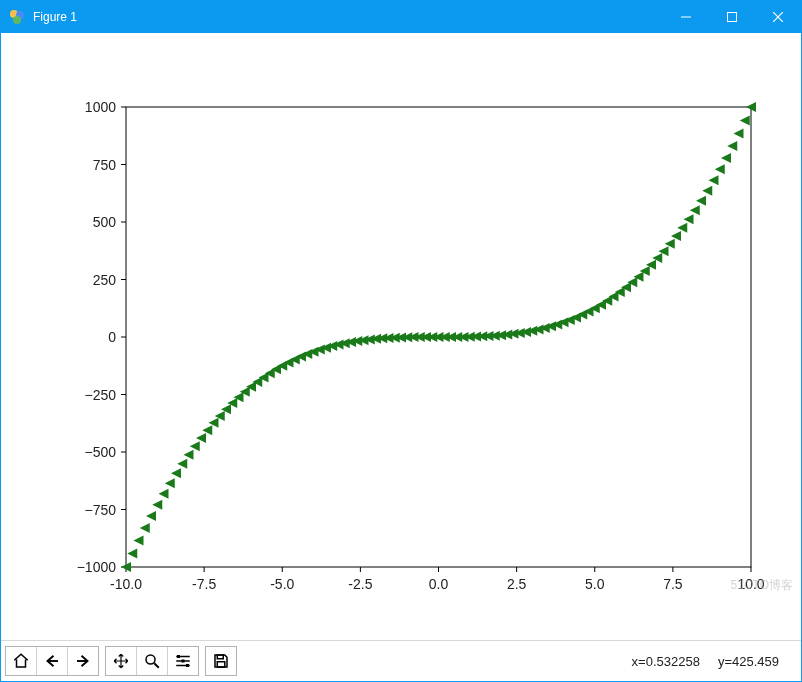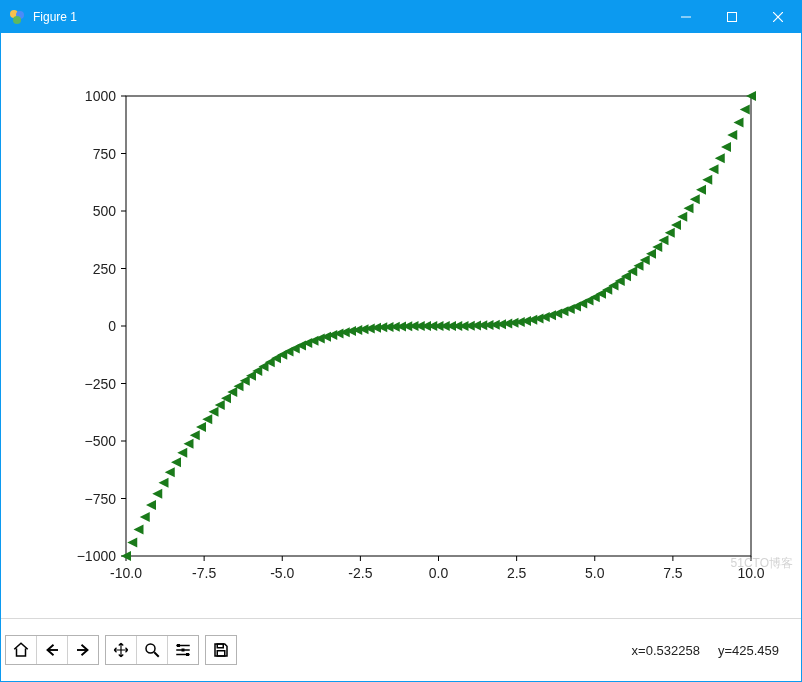--- a/index.html
+++ b/index.html
@@ -54,21 +54,21 @@
     flex: 1 1 auto;
     position: relative;
     background: #ffffff;
   }
   
   .toolbar {
     height: 40px;
     border-top: 1px solid #d9d9d9;
     display: flex;
     align-items: center;
-    padding: 11px 4px;
+    padding: 0 4px;
     background: #ffffff;
     font-size: 13px;
     color: #222;
   }
   .tool-group {
     display: flex;
     border: 1px solid #b3b3b3;
     margin-right: 6px;
     background: #ffffff;
   }

